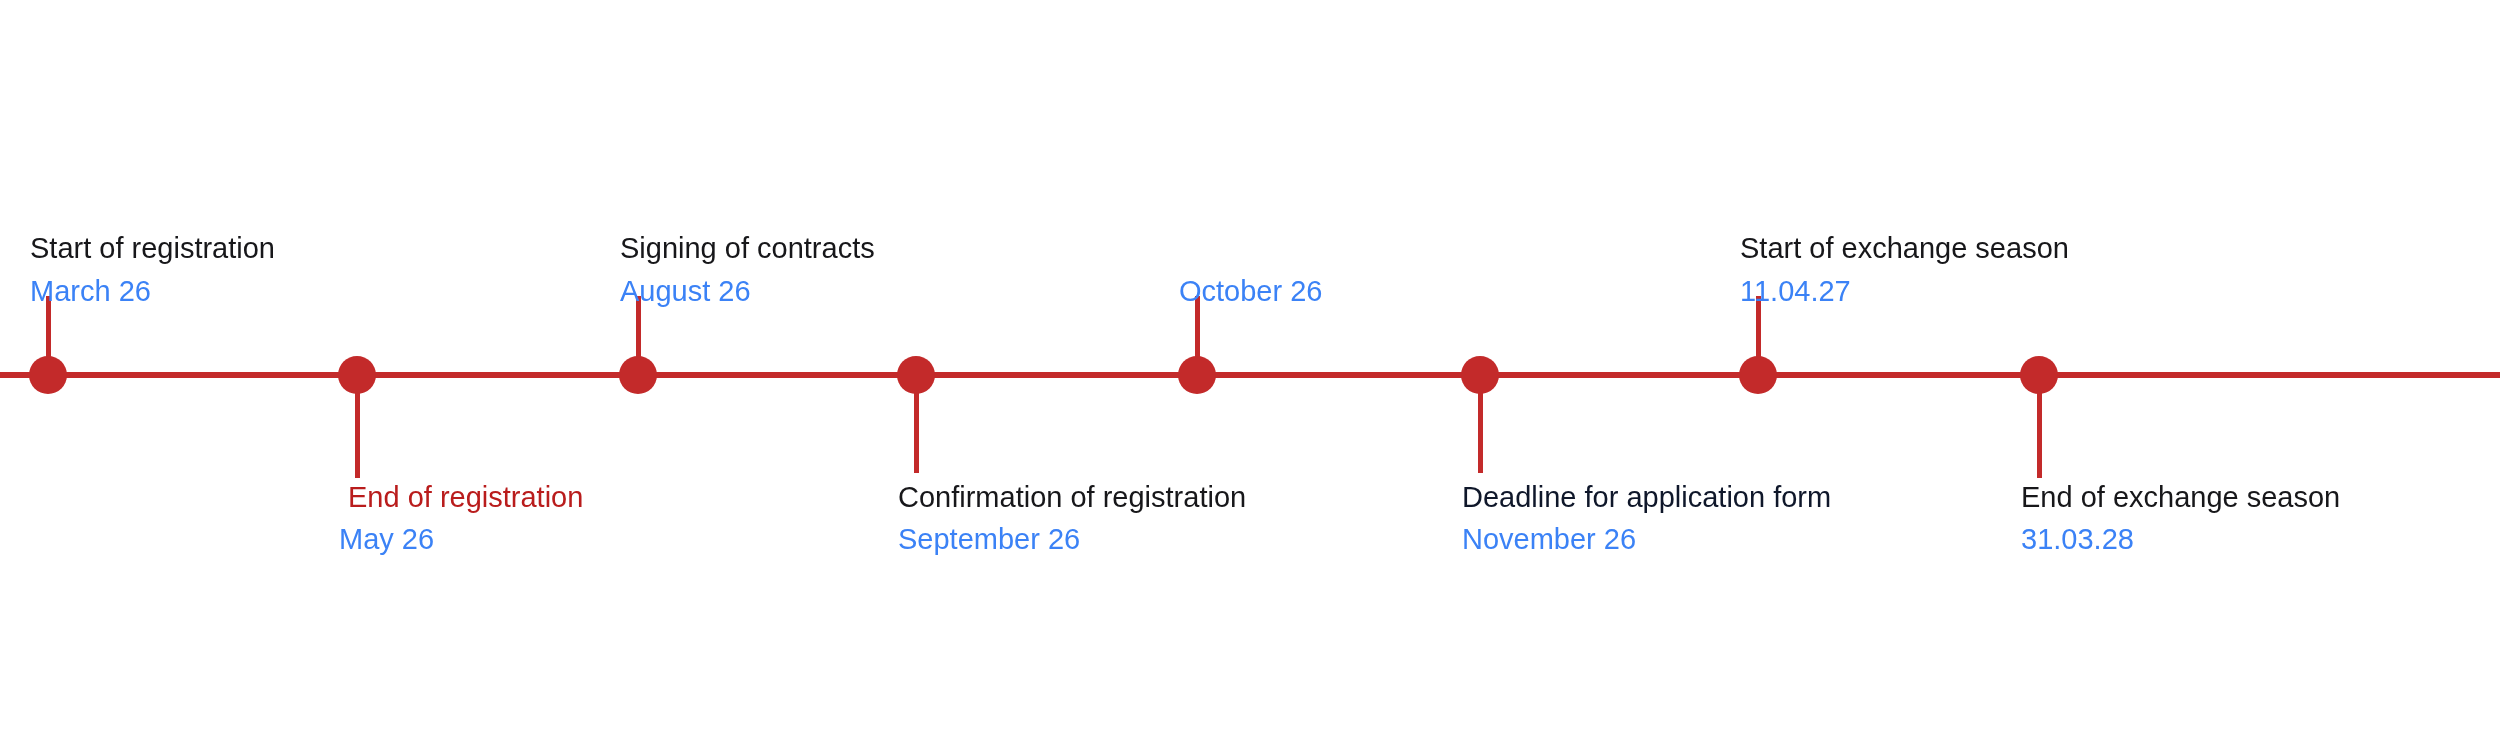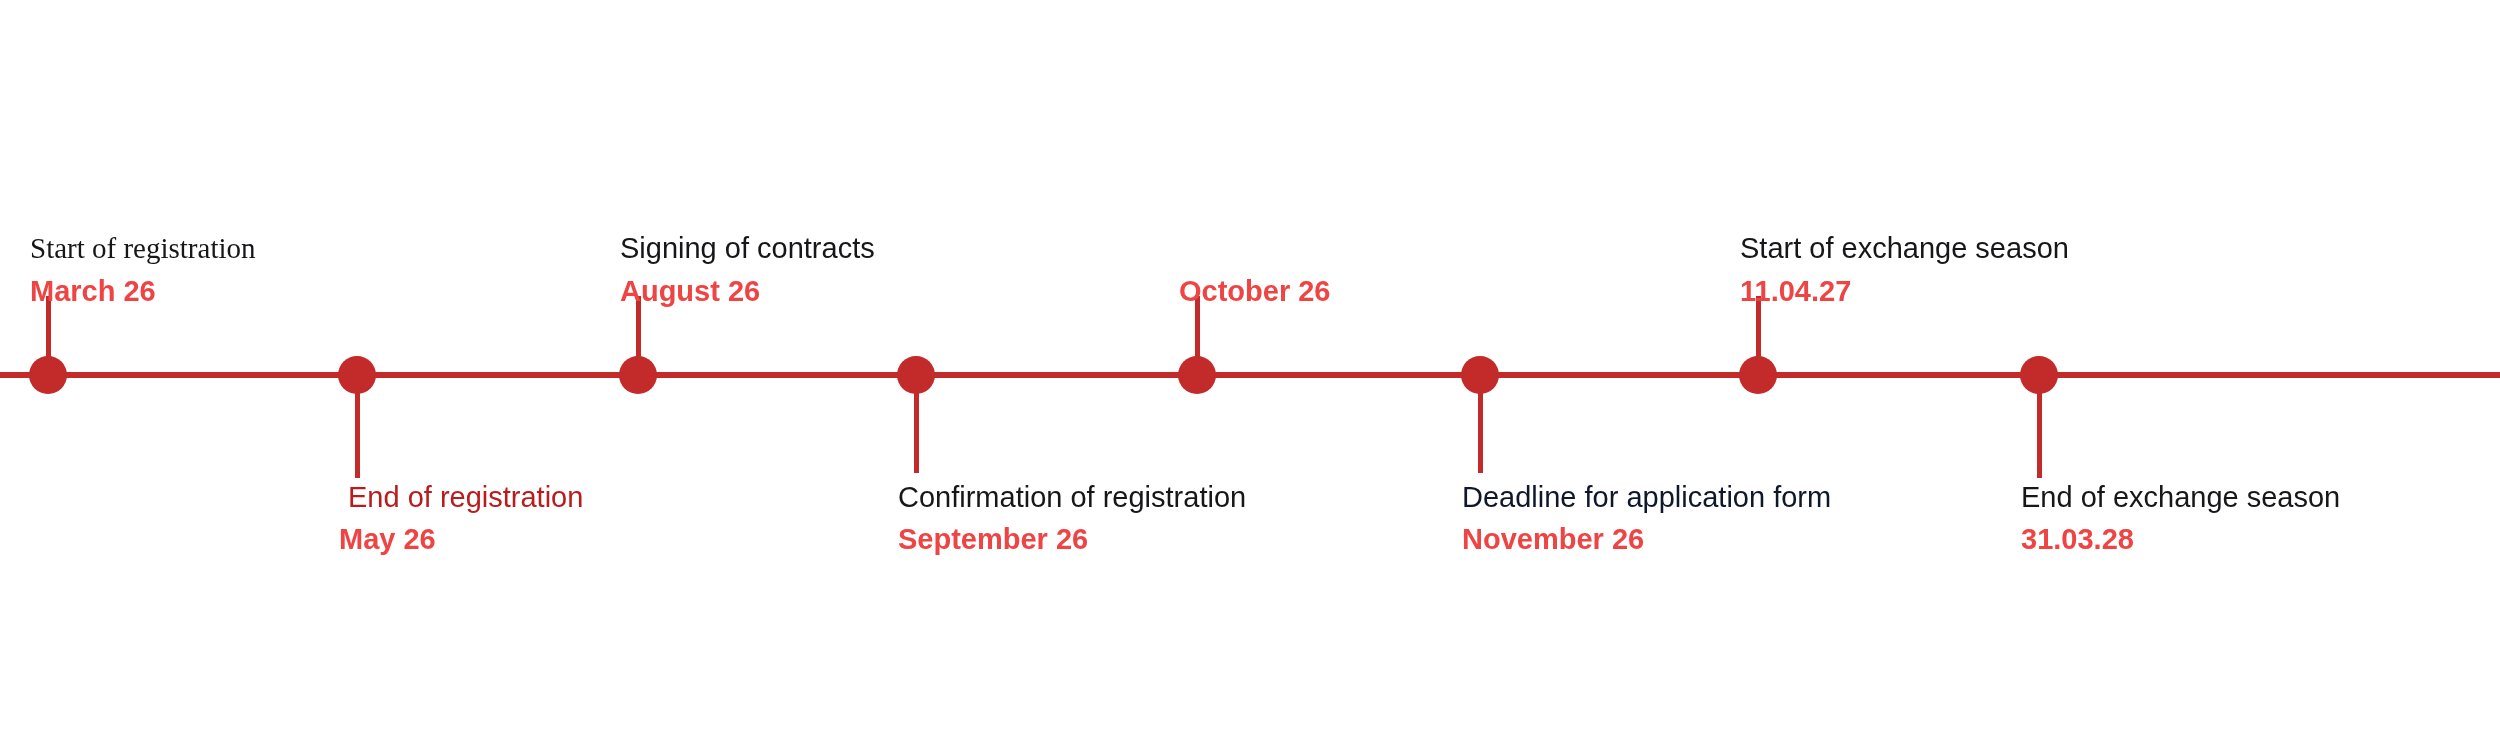--- a/index.html
+++ b/index.html
@@ -59,22 +59,22 @@
     white-space: nowrap;
   }
   .label .title {
     font-size: 29px;
     color: #17171a;
     line-height: 1.32;
     font-weight: 400;
   }
   .label .date {
     font-size: 29px;
-    color: #ef4444;
-    font-weight: bold;
+    color: #3b82f6;
+    font-weight: normal;
     line-height: 1.32;
     margin-top: 4px;
   }
   .label.above {
     bottom: 440px;
     left: -18px;
   }
   .label.below {
     top: 478px;
     left: -18px;
@@ -83,21 +83,21 @@
 </head>
 <body>
 
 <div id="timeline-canvas">
   <div id="axis-line" style="background: rgb(195, 42, 42);"></div>
   <div id="milestones-layer">
       <div class="milestone" style="left: 48px;">
         <div class="dot" style="background: rgb(195, 42, 42);"></div>
         <div class="stem up" style="height: 76px; background: rgb(195, 42, 42);"></div>
         <div class="label above">
-          <div class="title" style="color: rgb(23, 23, 26); font-family: Liberation Serif, serif;">Start of registration</div>
+          <div class="title" style="color: rgb(23, 23, 26);">Start of registration</div>
           <div class="date">March 26</div>
         </div>
       </div>
       <div class="milestone" style="left: 357px;">
         <div class="dot" style="background: rgb(195, 42, 42);"></div>
         <div class="stem down" style="height: 100px; background: rgb(195, 42, 42);"></div>
         <div class="label below">
           <div class="title" style="color: #b91c1c; margin-left: 9px;">End of registration</div>
           <div class="date">May 26</div>
         </div>

